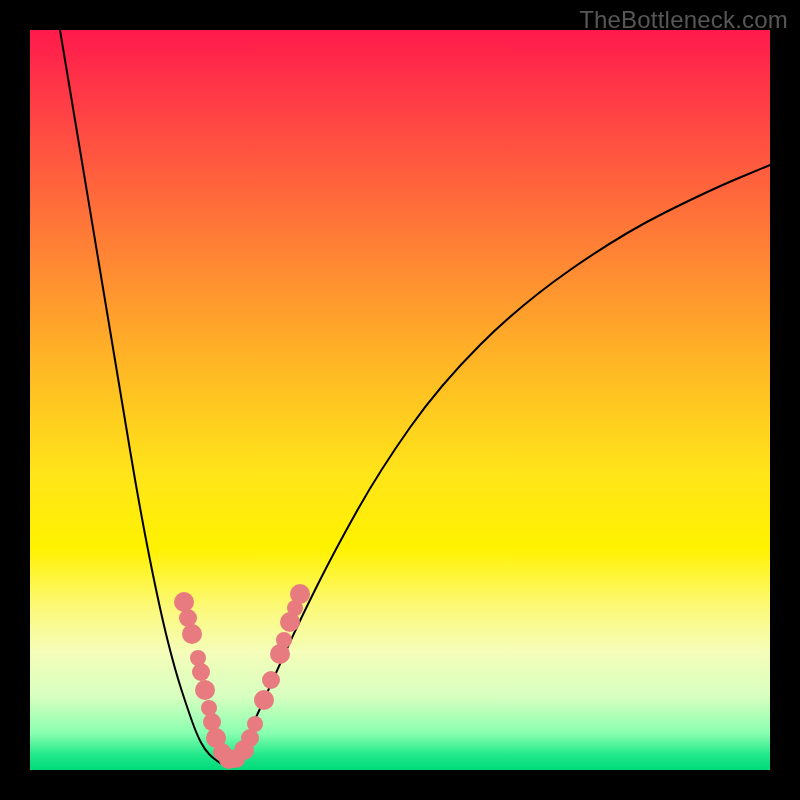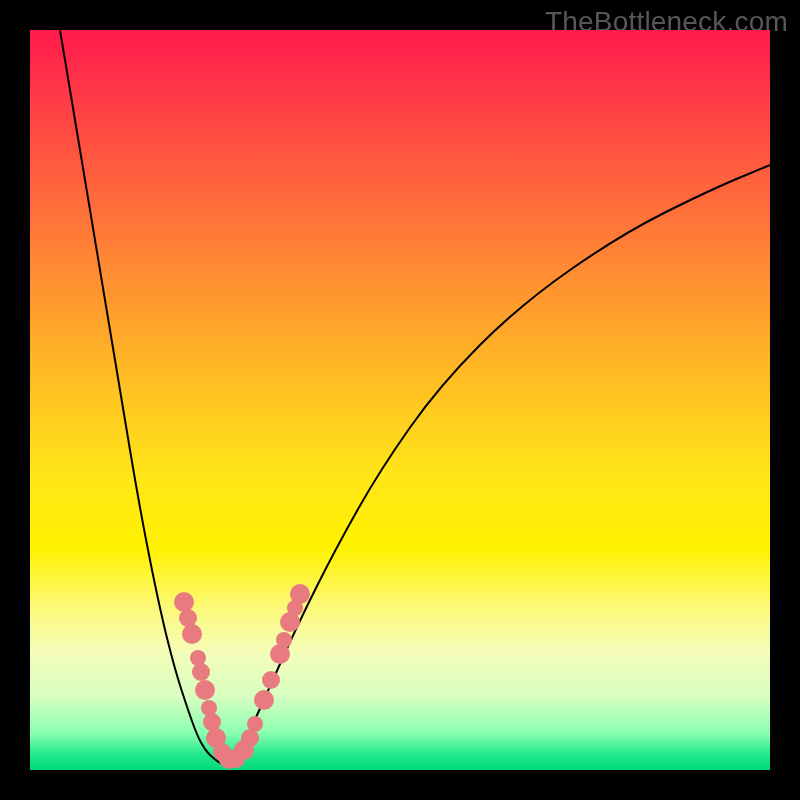--- a/index.html
+++ b/index.html
@@ -32,21 +32,21 @@
       #8affb0 95%,
       #20e88a 98%,
       #00d97a 100%
     );
   }
   .watermark {
     position: absolute;
     top: 6px;
     right: 12px;
     color: #575757;
-    font-size: 28px;
+    font-size: 24px;
     font-weight: 400;
     letter-spacing: 0.2px;
     user-select: none;
   }
   svg.curve {
     position: absolute;
     left: 0;
     top: 0;
     width: 740px;
     height: 740px;

